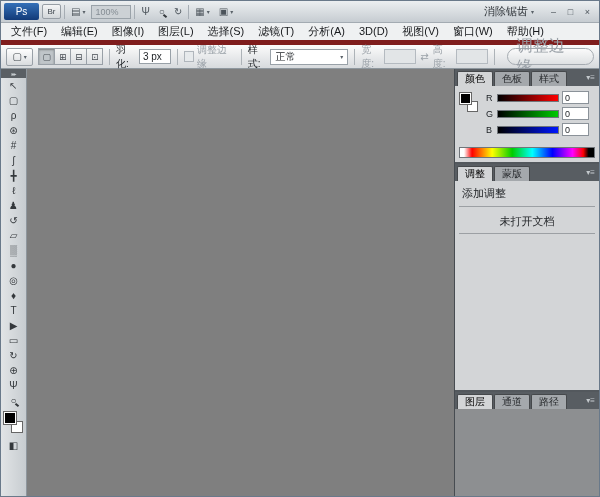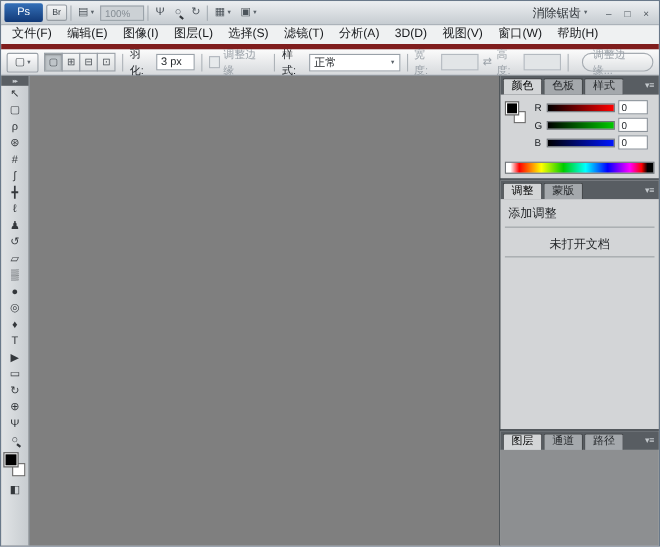--- a/index.html
+++ b/index.html
@@ -27,21 +27,21 @@
 .mode-btn{width:17px;height:17px;border:1px solid #99a0a7;margin-left:-1px;background:linear-gradient(#f5f6f6,#dbdee0);color:#464c52;font-size:9px;display:flex;align-items:center;justify-content:center}
 .mode-btn.pressed{background:#bfc5c9;box-shadow:inset 0 1px 2px rgba(0,0,0,.35)}
 .osep{width:1px;height:16px;background:#adb3b8;margin:0 6px}
 .olabel{margin-right:3px}
 .dis{color:#9aa1a8}
 .oinput{width:36px;height:15px;border:1px solid #99a1a8;background:#fff;display:flex;align-items:center;padding:0 3px;font-size:10px;color:#1e2226}
 .oinput.disbox{background:#e2e5e7;border-color:#b4bac0}
 .ocheck{width:11px;height:11px;border:1px solid #b0b6bc;background:#e7eaec;margin-right:3px}
 .oselect{width:88px;height:16px;border:1px solid #99a1a8;background:#fff;display:flex;align-items:center;justify-content:space-between;padding:0 4px;font-size:10px}
 .swap{margin:0 4px;color:#9aa1a8;font-size:10px}
-.refine-btn{margin-left:6px;height:17px;padding:0 9px;border:1px solid #a5abb1;border-radius:9px;background:linear-gradient(#fafafa,#dee1e3);color:#9aa1a8;font-size:10px;display:flex;align-items:center}
+.refine-btn{margin-left:6px;height:17px;padding:0 9px;border:1px solid #a5abb1;border-radius:9px;background:linear-gradient(#fafafa,#dee1e3);color:#9aa1a8;font-size:16px;display:flex;align-items:center}
 
 .main{position:absolute;top:68px;left:0;right:0;bottom:0;background:#7f7f7f}
 .canvas{position:absolute;left:26px;top:0;right:145px;bottom:0;background:#7f7f7f}
 
 .tools{position:absolute;left:0;top:0;bottom:0;width:26px;background:linear-gradient(90deg,#e1e4e6,#c7ccd0);border-right:1px solid #8e969d}
 .tools-header{height:9px;background:#5a5f64;display:flex;align-items:center;justify-content:center;color:#c6cbcf;font-size:6px;letter-spacing:-1px}
 .tool{height:15px;display:flex;align-items:center;justify-content:center;font-size:10px;color:#34383c;cursor:default}
 .tool span{line-height:1}
 .zoomg{position:relative}
 .zoomg::after{content:"";position:absolute;width:4px;height:2px;background:#34383c;right:-2px;bottom:0;transform:rotate(40deg)}

